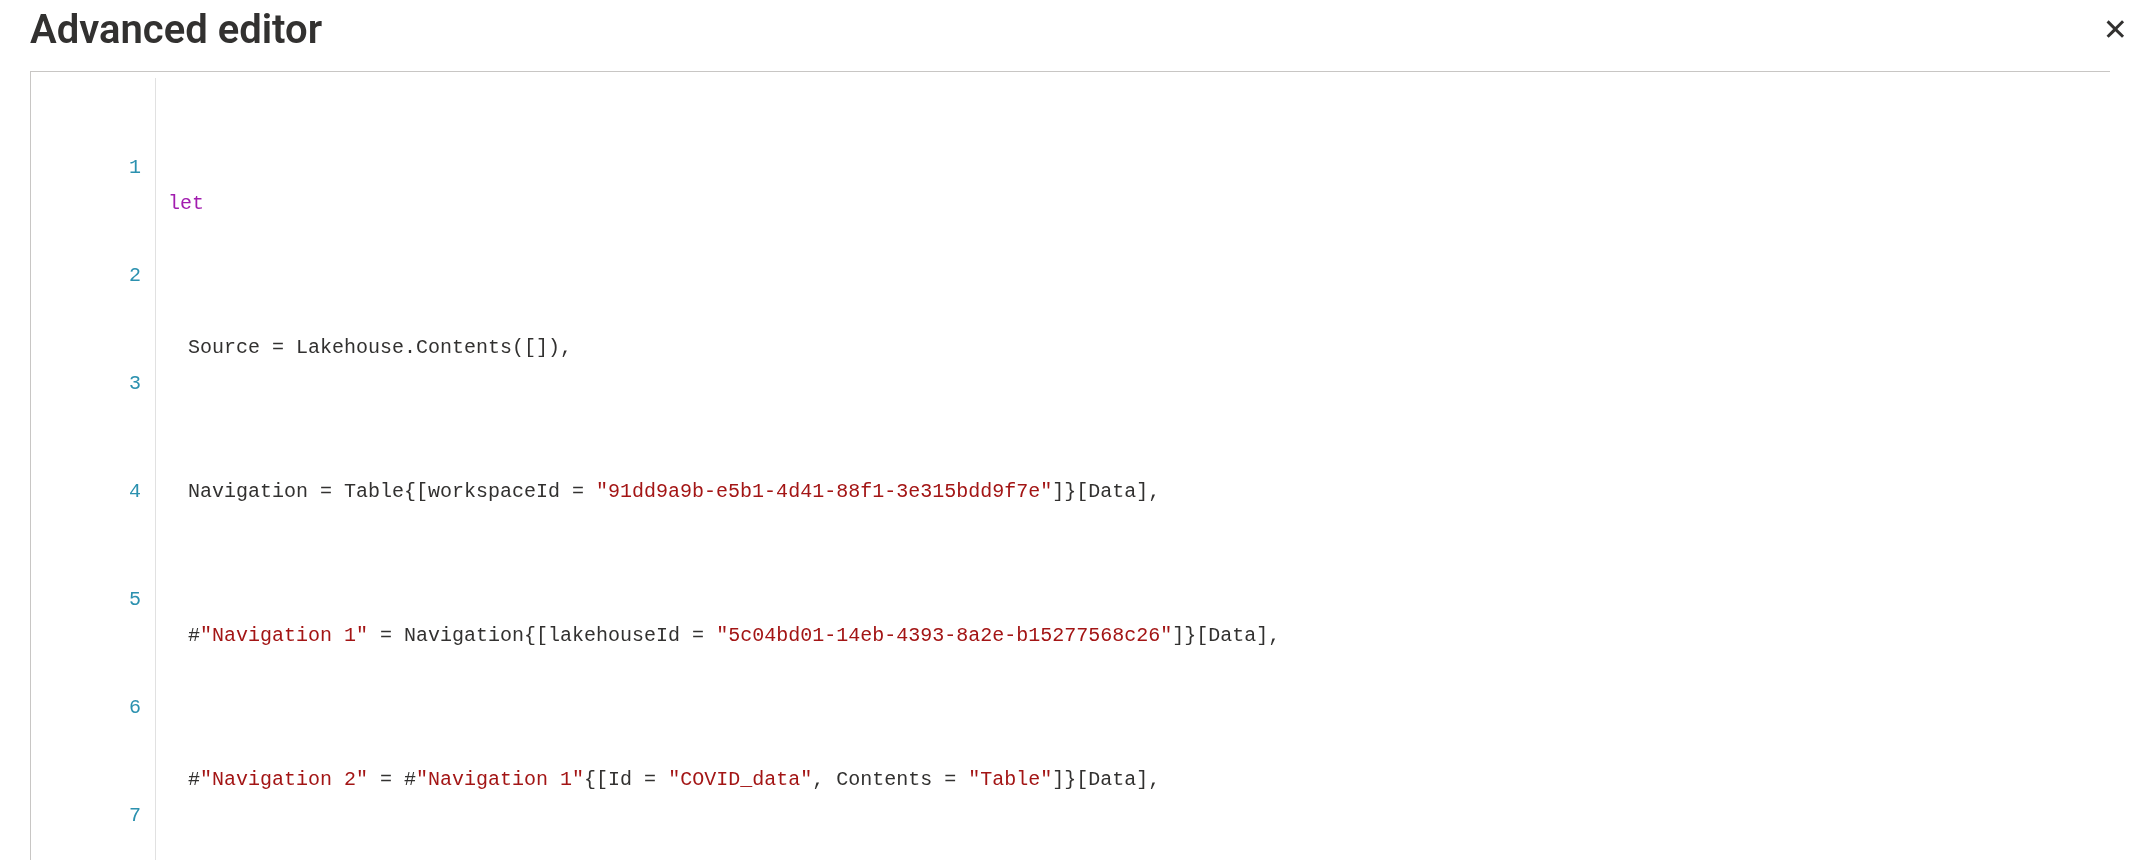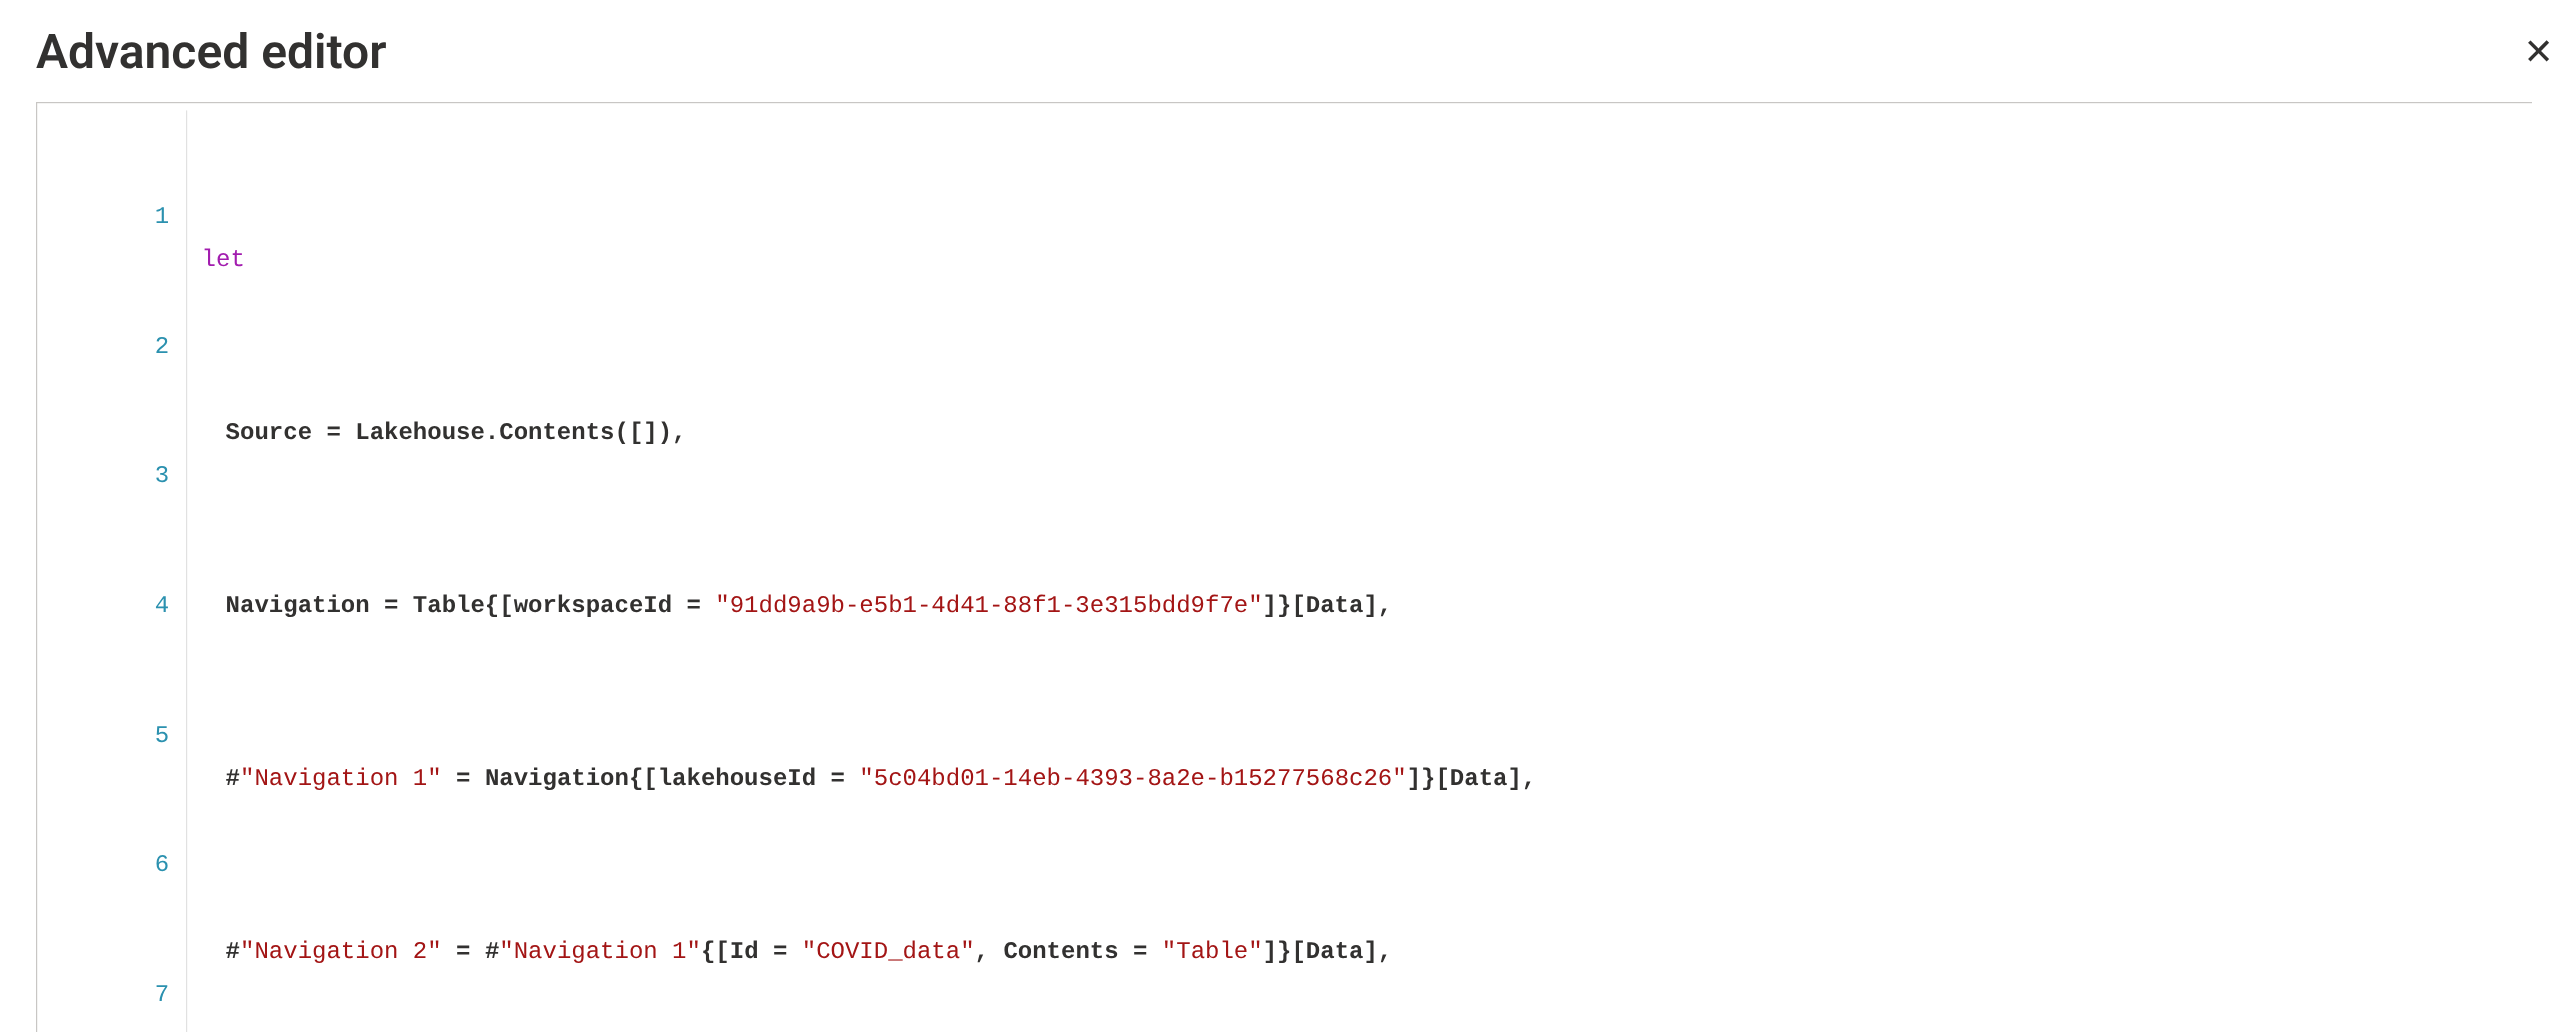--- a/index.html
+++ b/index.html
@@ -11,21 +11,21 @@
     width: 2140px;
   }
   .page {
     padding: 0 30px 20px 30px;
     box-sizing: border-box;
   }
   .header {
     display: flex;
     align-items: center;
     justify-content: space-between;
-    padding: 20px 0 18px 0;
+    padding: 6px 0 18px 0;
     text-align: center;
   }
   .title {
     font-size: 40px;
     font-weight: 600;
     color: #323130;
   }
   .close-btn {
     font-size: 30px;
     font-weight: 300;
@@ -67,21 +67,21 @@
     padding-left: 12px;
     overflow: hidden;
   }
   .line {
     display: block;
     min-height: 36px;
   }
   .ind1 { display:inline-block; width: 20px; }
   .kw   { color: #a21caf; }
   .str  { color: #a31515; }
-  .id   { color: #323130; font-weight: bold; }
+  .id   { color: #323130; }
 </style>
 </head>
 <body>
 
 <div class="page">
 
   <div class="header">
     <div class="title">Advanced editor</div>
     <div class="close-btn">✕</div>
   </div>

